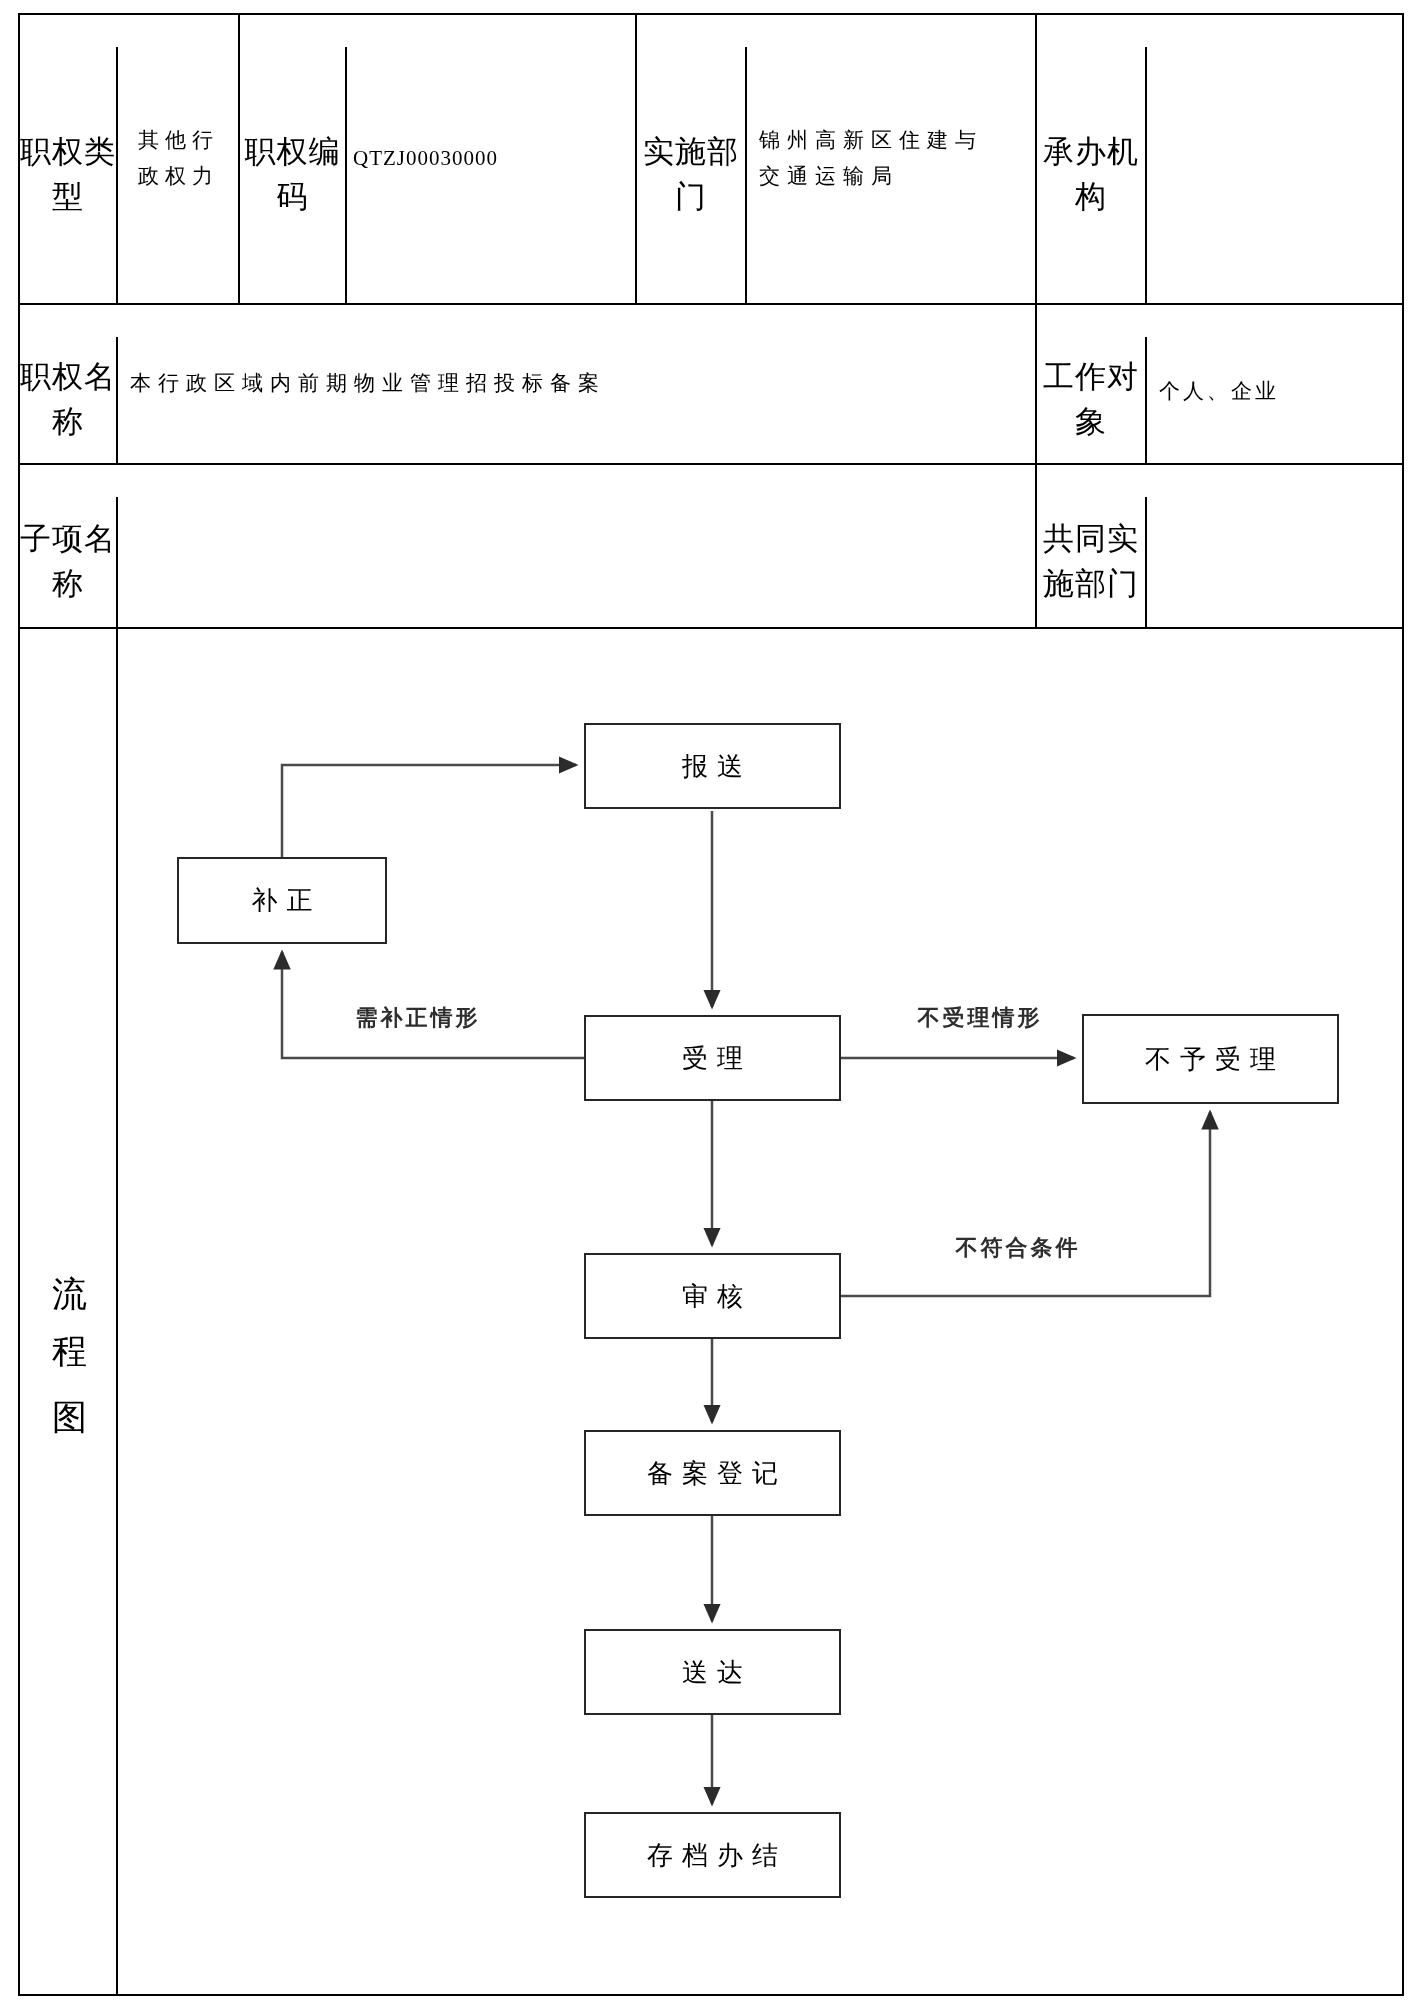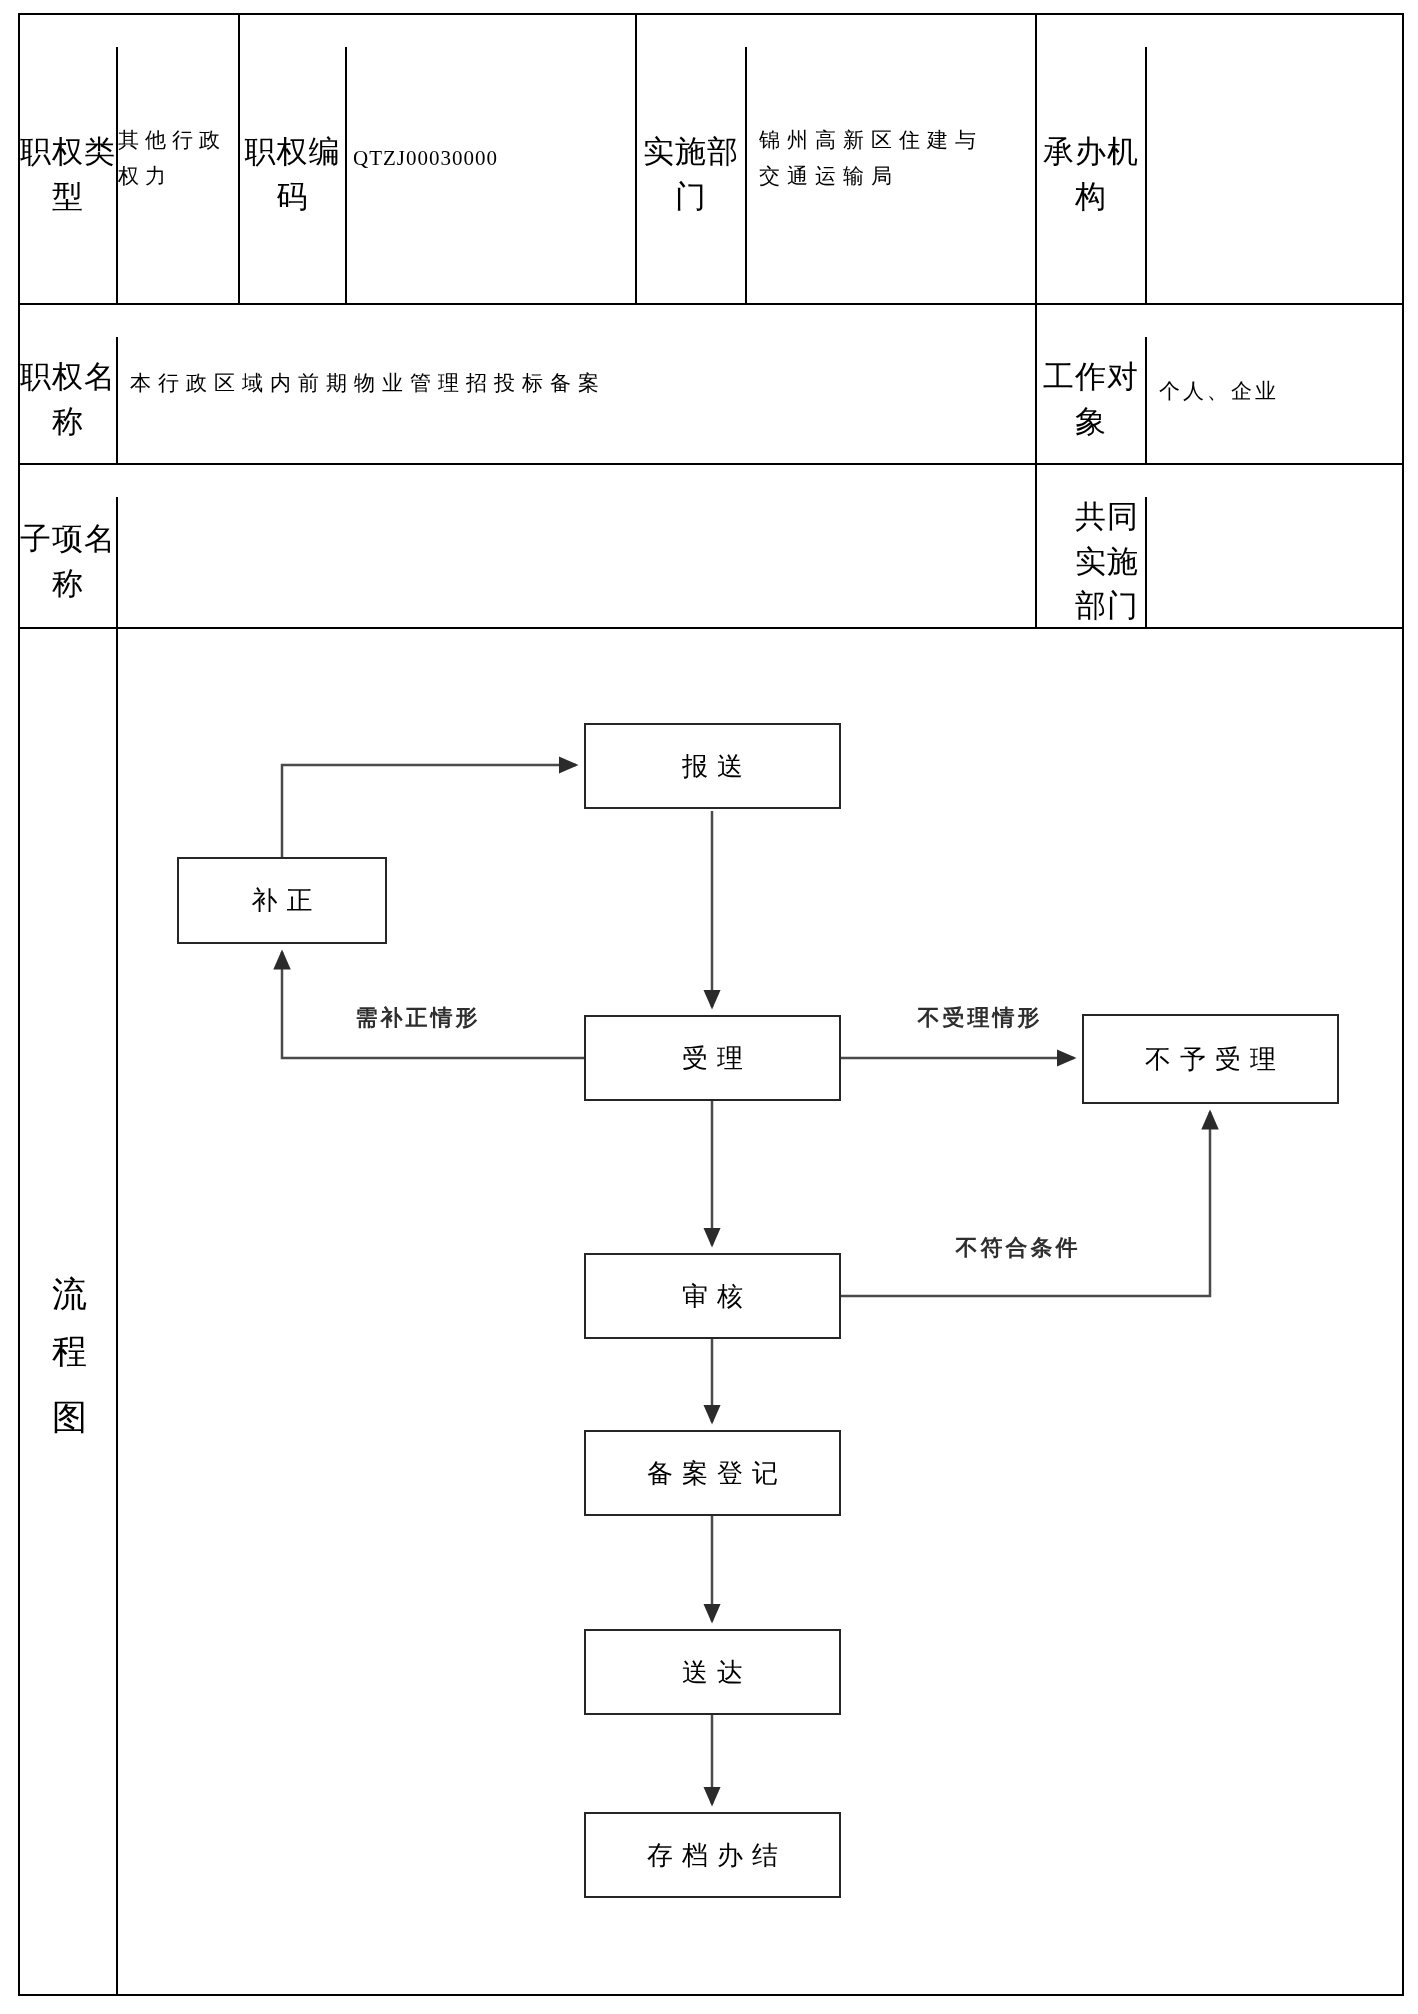--- a/index.html
+++ b/index.html
@@ -17,21 +17,21 @@
   .cell{
     border-right:2px solid #000;border-bottom:2px solid #000;
     display:flex;align-items:center;justify-content:center;
     box-sizing:border-box;overflow:hidden;
   }
   .cell.no-br{border-right:none;}
   .cell.no-bb{border-bottom:none;}
   .lbl{font-size:31px;line-height:1.45;text-align:center;letter-spacing:1px;margin-top:32px;}
   .val{font-size:21px;line-height:1.7;}
   .val-left{justify-content:flex-start;text-align:left;}
-  .sp6{letter-spacing:6px;}
+  .sp6{letter-spacing:6px;padding-left:20px;}
   .sp7{letter-spacing:7px;}
   .sp3{letter-spacing:3px;}
   .code-val{font-size:21px;letter-spacing:1px;padding-left:6px;}
   .dept-val{letter-spacing:7px;max-width:246px;}
   .pad-l{padding-left:12px;}
   
   .flow-cell{position:relative;padding:0;}
   .flow-wrap{position:absolute;left:0;top:0;width:1288px;height:1365px;}
   .flow-svg{position:absolute;left:0;top:0;}
   .node{
@@ -66,21 +66,21 @@
     <div class="cell lbl">承办机构</div>
     <div class="cell val no-br"></div>
 
     <div class="cell lbl" style="grid-row:2;grid-column:1;">职权名称</div>
     <div class="cell val val-left sp7 pad-l" style="grid-row:2;grid-column:2 / span 5;">本行政区域内前期物业管理招投标备案</div>
     <div class="cell lbl" style="grid-row:2;grid-column:7;">工作对象</div>
     <div class="cell val val-left sp3 pad-l no-br" style="grid-row:2;grid-column:8;margin-top:16px;">个人、企业</div>
 
     <div class="cell lbl" style="grid-row:3;grid-column:1;">子项名称</div>
     <div class="cell val val-left sp7 pad-l" style="grid-row:3;grid-column:2 / span 5;"></div>
-    <div class="cell lbl" style="grid-row:3;grid-column:7;padding-left:32px;">共同实施部门</div>
+    <div class="cell lbl" style="grid-row:3;grid-column:7;">共同实施部门</div>
     <div class="cell val val-left sp3 pad-l no-br" style="grid-row:3;grid-column:8;"></div>
 
     <div class="cell no-bb" style="grid-row:4;grid-column:1;">
       <div class="vertical-label">流程图</div>
     </div>
     <div class="cell flow-cell no-br no-bb" style="grid-row:4;grid-column:2 / span 7;">
       <div class="flow-wrap">
 
         <svg class="flow-svg" width="1288" height="1365" viewBox="0 0 1288 1365">
           <defs>

